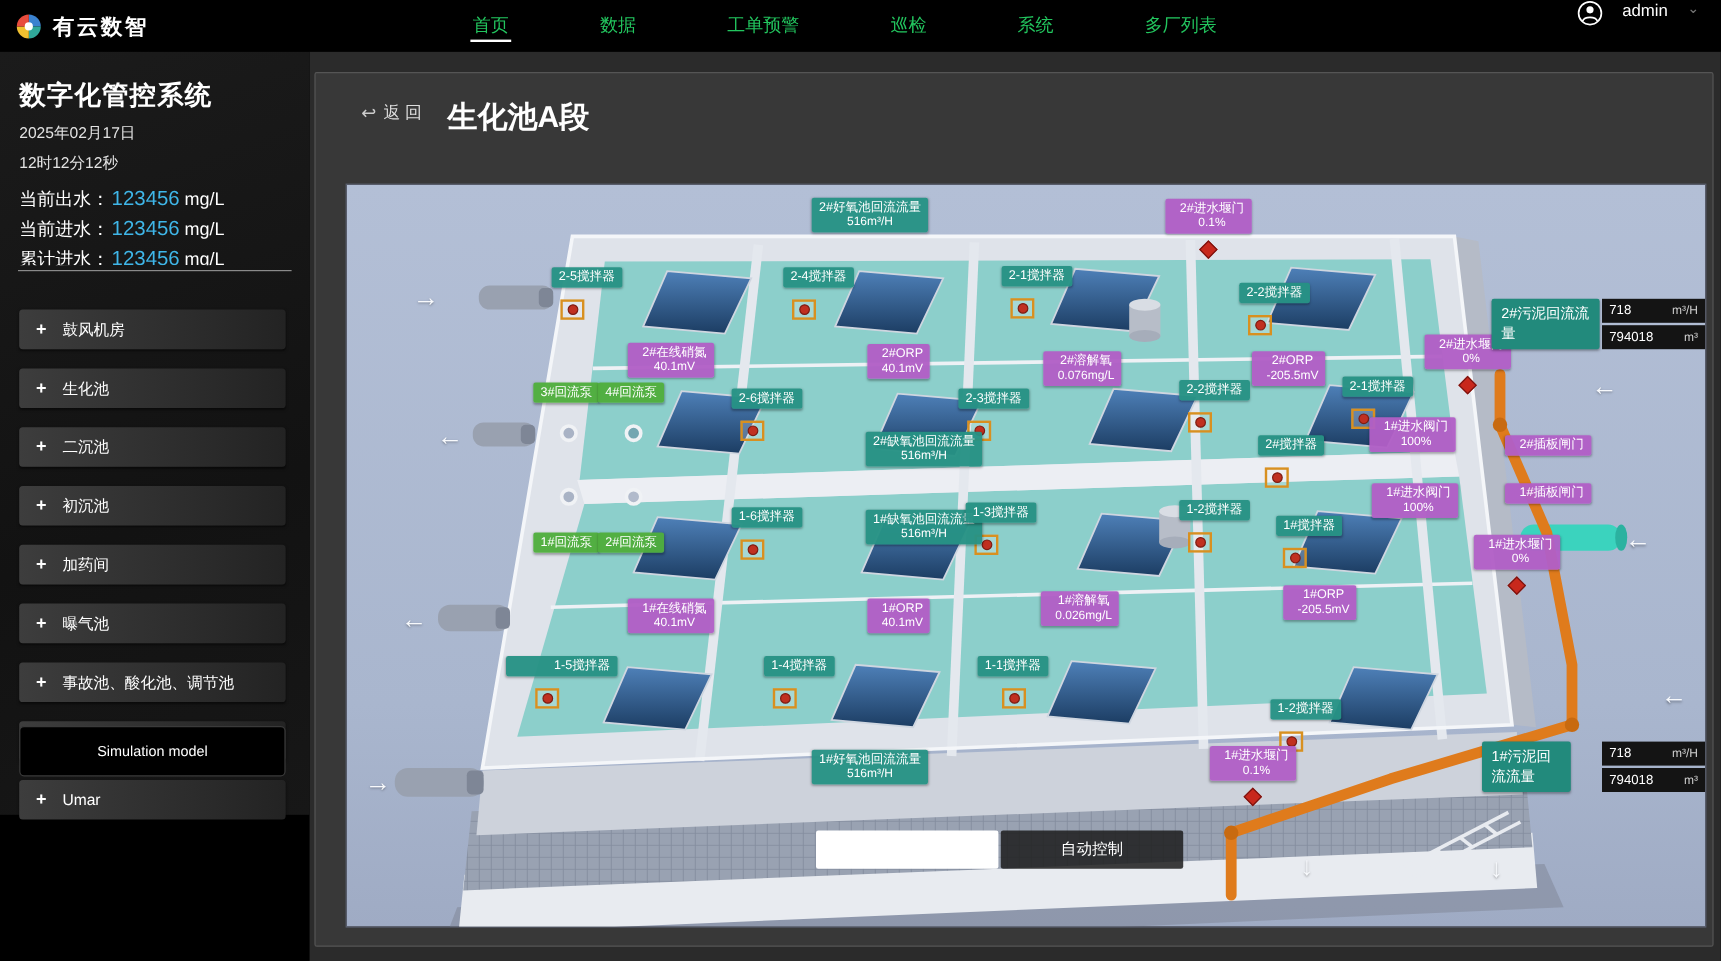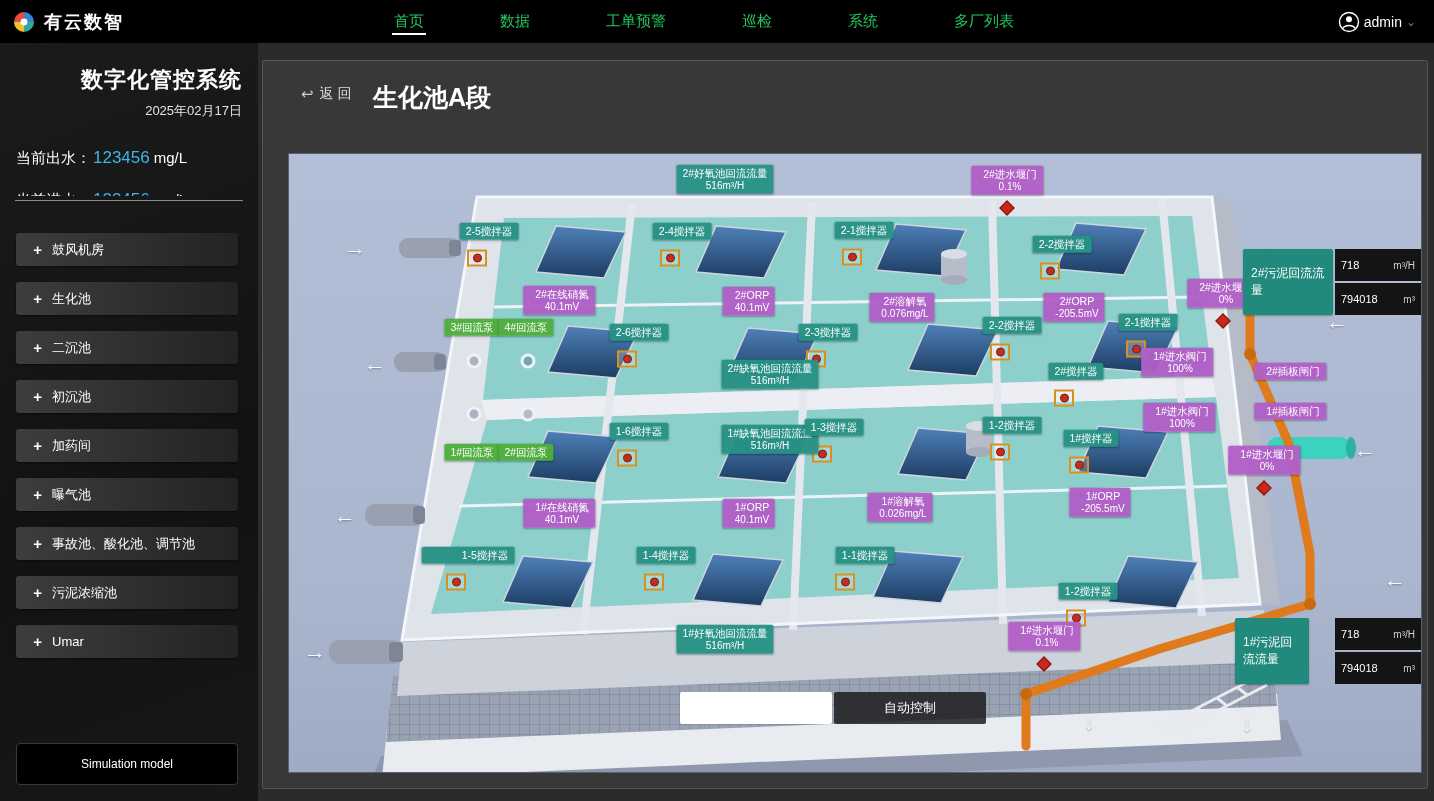--- a/index.html
+++ b/index.html
@@ -7,42 +7,42 @@
     font-family:"Liberation Sans","DejaVu Sans",sans-serif; }
 
   
   .topbar { position:absolute; left:0; top:0; width:1434px; height:43px; background:#000;
     display:flex; align-items:center; z-index:50; }
   .logo { display:flex; align-items:center; gap:8px; padding-left:12px; }
   .logo-text { color:#fff; font-size:18px; font-weight:bold; letter-spacing:2px; }
   .nav { position:absolute; left:392px; top:0; height:43px; display:flex; gap:72px; align-items:center; }
   .nav-item { color:#22c55e; font-size:15px; cursor:pointer; padding:4px 2px; }
   .nav-item.active { border-bottom:2px solid #fff; padding-bottom:2px; }
-  .userbox { position:absolute; right:18px; top:0; height:43px; display:flex; align-items:center; gap:4px; }
+  .userbox { position:absolute; right:18px; top:0; height:43px; display:flex; align-items:flex-start; gap:16px; }
   .username { color:#fff; font-size:14px; }
   .chev { color:#777; font-size:12px; }
 
   
-  .sidebar { position:absolute; left:0; top:43px; width:258px; height:758px;
-    background:linear-gradient(160deg,#1b1b1b 0%,#121212 60%,#171717 100%); z-index:40;text-align:right; }
+  .sidebar { position:absolute; left:0; top:43px; width:258px; height:636px;
+    background:linear-gradient(160deg,#1b1b1b 0%,#121212 60%,#171717 100%); z-index:40; }
   .sb-title { color:#fff; font-size:22px; font-weight:bold; letter-spacing:1px; padding:22px 16px 0 16px; }
   .sb-date,.sb-time { color:#e3e3e3; font-size:13px; padding:7px 16px 0 16px; }
   .sb-stats { padding:6px 16px 0 16px; height:76px; overflow:hidden; }
-  .sb-stat { display:flex; align-items:baseline; margin-top:22px; }
+  .sb-stat { display:flex; align-items:baseline; margin-top:5px; }
   .sb-stat .lab { color:#fff; font-size:15px; }
   .sb-stat .val { color:#3fb6e8; font-size:17px; margin-left:2px; }
   .sb-stat .unit { color:#fff; font-size:15px; margin-left:4px; }
   .sb-div { border-top:1px solid #8a8a8a; margin:4px 15px 0 15px; }
   .sb-menu { padding:32px 16px 0 16px; }
   .sb-item { width:222px; height:33px; margin-bottom:16px; border-radius:3px;
     background:linear-gradient(90deg,#3d3d3d,#232323); display:flex; align-items:center;
     gap:10px; padding-left:14px; cursor:pointer; box-shadow:0 1px 2px rgba(0,0,0,.5); }
   .sb-item .plus { color:#fff; font-size:15px; font-weight:bold; width:12px; }
   .sb-item .lab { color:#fff; font-size:13px; }
-  .sb-bottom { position:absolute; left:16px; bottom:16px; width:222px; height:42px; background:#000;
+  .sb-bottom { position:absolute; left:16px; bottom:32px; width:222px; height:42px; background:#000;
     border:1px solid #3a3a3a; border-radius:4px; color:#fff; font-size:12px;
     display:flex; align-items:center; justify-content:center; cursor:pointer; }
 
   
   .main { position:absolute; left:258px; top:43px; width:1176px; height:758px; background:#2b2b2b; }
   .main-panel { position:absolute; left:4px; top:17px; right:6px; bottom:12px;
     background:#383838; border:1px solid #555; border-radius:2px; }
   .back-btn { position:absolute; left:38px; top:24px; display:flex; align-items:center; gap:6px;
     color:#ddd; font-size:14px; cursor:pointer; }
   .back-icon { font-size:15px; color:#ccc; }
@@ -72,21 +72,21 @@
   .dev-pump { position:absolute; z-index:4; width:15px; height:15px; border:3px solid #f0f2f5;
     border-radius:50%; background:rgba(70,90,130,.35); transform:translate(-50%,-50%); }
 
   .arrow { position:absolute; z-index:5; transform:translate(-50%,-50%); color:#f7f9fc;
     font-size:22px; font-weight:bold; text-shadow:0 1px 2px rgba(0,0,0,.35); }
 
   .fp { position:absolute; z-index:7; display:flex; align-items:stretch; }
   .fp-title { background:#228a7c; color:#fff; font-size:12px; display:flex; align-items:center;
     padding:0 8px; border-radius:2px; box-shadow:0 1px 2px rgba(0,0,0,.3); }
   .fp-rows { display:flex; flex-direction:column; gap:2px; margin-left:2px; }
-  .fp-row { width:86px; height:32px; background:#141414; display:flex; align-items:center;
+  .fp-row { width:86px; height:20px; background:#141414; display:flex; align-items:center;
     justify-content:space-between; padding:0 6px; }
   .fp-row .v { color:#fff; font-size:11px; }
   .fp-row .u { color:#cfcfcf; font-size:10px; }
 
   .btn-manual { position:absolute; z-index:8; left:391px; top:538px; width:152px; height:32px;
     background:#fff; border-radius:2px; cursor:pointer; }
   .btn-auto { position:absolute; z-index:8; left:545px; top:538px; width:152px; height:32px;
     background:rgba(28,28,28,.85); color:#fff; font-size:13px; display:flex; align-items:center;
     justify-content:center; cursor:pointer; border-radius:2px; }
 </style>
@@ -119,20 +119,21 @@
       <path d="M4.8 17.6 C6.4 13.4 15.6 13.4 17.2 17.6" stroke="#fff" stroke-width="1.4" fill="none"></path>
     </svg>
     <span class="username">admin</span>
     <span class="chev">⌄</span>
   </div>
 </div>
 
 <div class="sidebar">
   <div class="sb-title">数字化管控系统</div>
   <div class="sb-date">2025年02月17日</div>
+  <div class="sb-time">12时12分12秒</div>
   <div class="sb-stats" id="sb-stats">
       <div class="sb-stat">
         <span class="lab">当前出水：</span>
         <span class="val">123456</span>
         <span class="unit">mg/L</span>
       </div>
       <div class="sb-stat">
         <span class="lab">当前进水：</span>
         <span class="val">123456</span>
         <span class="unit">mg/L</span>
@@ -470,21 +471,21 @@
         </div>
         <div class="dev-mixer" style="left: 167px; top: 428px;">
           <div class="core"></div>
         </div>
         <div class="lbl teal" style="left: 377px; top: 401px;">
           <span>1-4搅拌器</span>
         </div>
         <div class="dev-mixer" style="left: 365px; top: 428px;">
           <div class="core"></div>
         </div>
-        <div class="lbl teal" style="left: 576px; top: 401px;">
+        <div class="lbl teal" style="left: 555px; top: 401px;">
           <span>1-1搅拌器</span>
         </div>
         <div class="dev-mixer" style="left: 556px; top: 428px;">
           <div class="core"></div>
         </div>
         <div class="lbl teal" style="left: 799px; top: 437px;">
           <span>1-2搅拌器</span>
         </div>
         <div class="dev-mixer" style="left: 787px; top: 464px;">
           <div class="core"></div>

